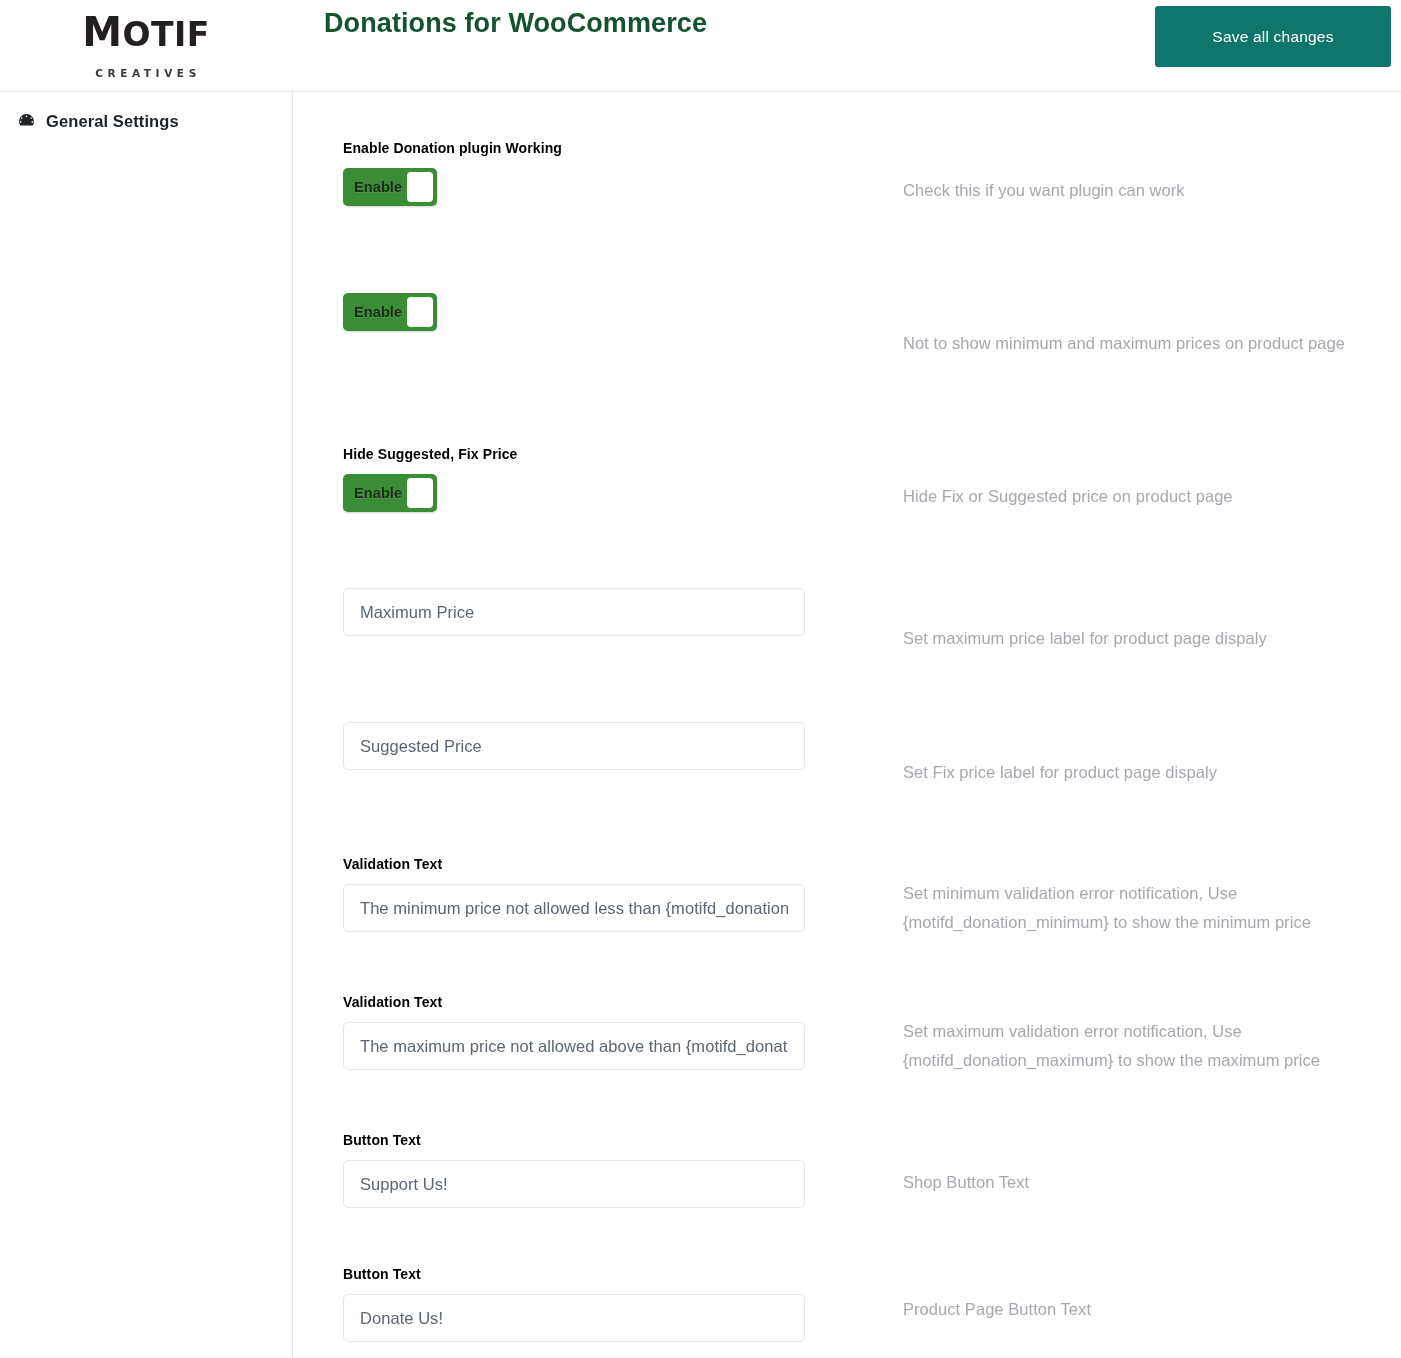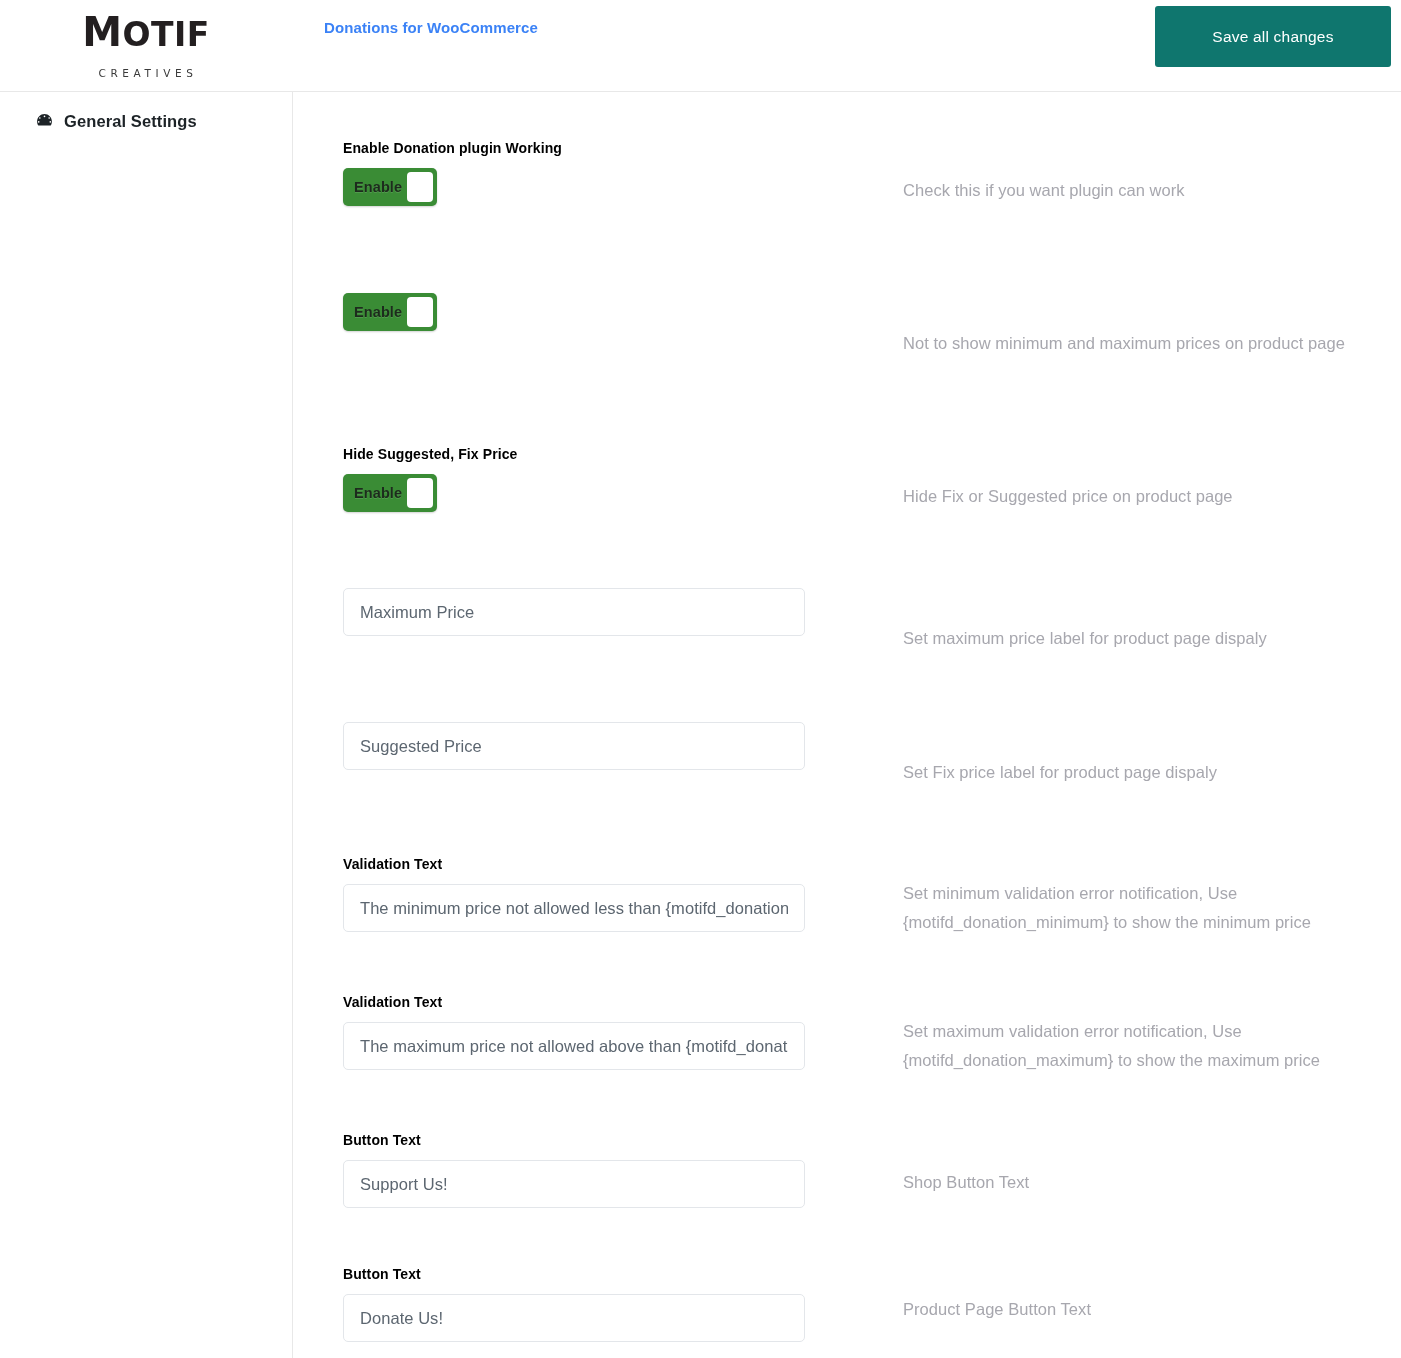--- a/index.html
+++ b/index.html
@@ -54,35 +54,35 @@
     font-family: "DejaVu Sans", sans-serif;
     font-weight: 700;
     font-size: 33px;
     letter-spacing: 0.5px;
     color: #231f20;
     line-height: 1;
   }
   .brand-main .cap { font-size: 40px; }
   .brand-sub {
     font-family: "DejaVu Sans", sans-serif;
-    font-weight: 400;
+    font-weight: 700;
     font-size: 10.5px;
     letter-spacing: 4.6px;
     color: #3a3a3a;
     margin-top: 16px;
     padding-left: 4px;
   }
 
   .page-title {
     position: absolute;
     left: 324px;
-    top: 19px;
-    font-size: 15px;
-    font-weight: 700;
-    color: #3b82f6;
+    top: 8px;
+    font-size: 27px;
+    font-weight: 700;
+    color: #14532d;
     letter-spacing: 0.1px;
   }
 
   .save-btn {
     position: absolute;
     left: 1155px;
     top: 6px;
     width: 236px;
     height: 61px;
     background: #0f766e;
@@ -104,21 +104,21 @@
     left: 0;
     top: 92px;
     width: 292px;
     height: 1266px;
     background: #ffffff;
   }
   .side-item {
     display: flex;
     align-items: center;
     gap: 9px;
-    padding: 19px 0 0 34px;
+    padding: 19px 0 0 16px;
     cursor: pointer;
   }
   .side-icon {
     width: 21px;
     height: 21px;
     display: flex;
     align-items: center;
     justify-content: center;
     flex: 0 0 auto;
   }

